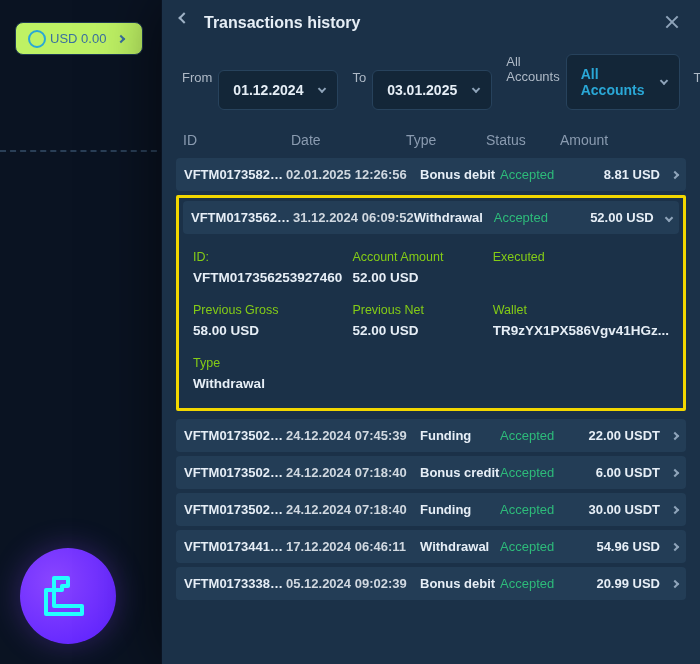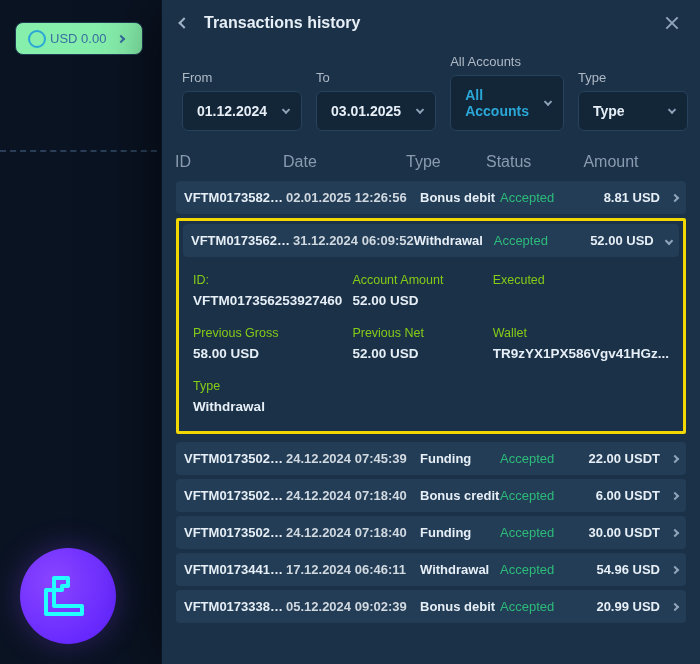--- a/index.html
+++ b/index.html
@@ -15,21 +15,21 @@
   .bg-layer {
     position: absolute;
     inset: 0;
     background: #0a1322;
   }
   .bg-pill {
     position: absolute;
     top: 22px;
     left: 15px;
     padding: 8px 18px 8px 34px;
-    background: #86efac;
+    background: #bef264;
     border: 1px solid #1f3a52;
     border-radius: 8px;
     font-size: 13px;
     color: #3a6fa0;
     display: flex;
     align-items: center;
   }
   .bg-pill::before {
     content: "";
     position: absolute;
@@ -68,21 +68,20 @@
     top: 0;
     left: 161px;
     right: 0;
     bottom: 0;
     background: #1b3148;
     border-left: 1px solid #0a1322;
     box-shadow: 0 0 60px rgba(0,0,0,0.6);
   }
   .panel-header {
     display: flex;
-    align-items: center;
     padding: 14px 20px 10px 18px;
     gap: 10px;
   }
   .back-icon {
     width: 8px; height: 8px;
     border-left: 2px solid #9fb2c6;
     border-bottom: 2px solid #9fb2c6;
     transform: rotate(45deg);
     margin-right: 6px;
     cursor: pointer;
@@ -107,21 +106,21 @@
   }
   .close-icon::before { transform: rotate(45deg); }
   .close-icon::after { transform: rotate(-45deg); }
 
   .filters {
     display: flex;
     gap: 14px;
     padding: 12px 20px 14px 20px;
     align-items: flex-end;
   }
-  .filter-group { display: flex; flex-direction: column; gap: 6px; }
+  .filter-group { display: flex; flex-direction: row; gap: 6px; }
   .filter-label { font-size: 13px; color: #aeb9c6; }
   .dropdown {
     background: #132638;
     border: 1px solid #27425c;
     border-radius: 6px;
     padding: 11px 34px 11px 14px;
     font-size: 14px;
     font-weight: 600;
     color: #e6eef6;
     position: relative;
@@ -135,25 +134,25 @@
     top: 50%;
     width: 6px; height: 6px;
     border-right: 2px solid #8fa4ba;
     border-bottom: 2px solid #8fa4ba;
     transform: translateY(-70%) rotate(45deg);
   }
 
   .table-head {
     display: grid;
     grid-template-columns: 108px 1fr 80px 74px 102px 18px;
-    padding: 8px 20px 10px 13px;
-    font-size: 16px;
+    padding: 8px 20px 10px 21px;
+    font-size: 14px;
     color: #8a9bb0;
   }
-  .table-head .amt { text-align: center; }
+  .table-head .amt { text-align: left; }
 
   .rows { padding: 0 14px; }
   .row {
     display: grid;
     grid-template-columns: 102px 1fr 80px 72px 88px 18px;
     align-items: center;
     gap: 0;
     padding: 9px 8px;
     background: #233d56;
     border-radius: 4px;

